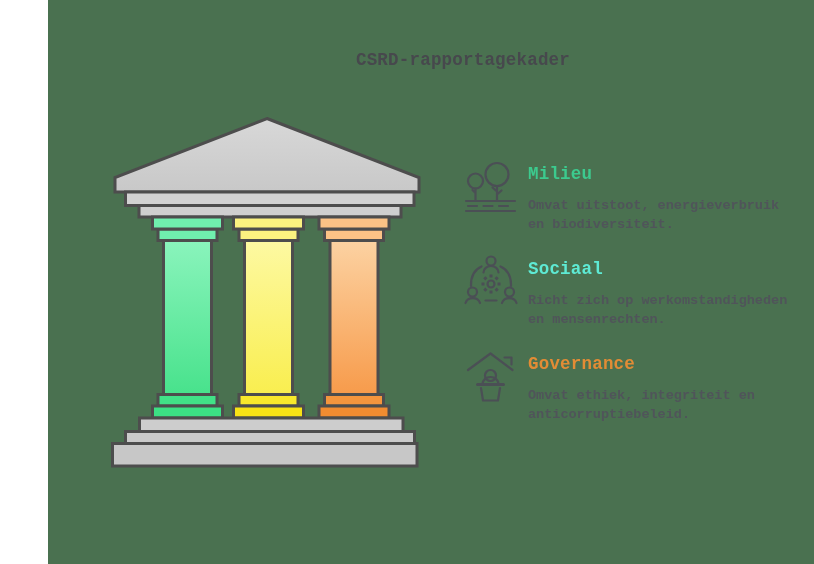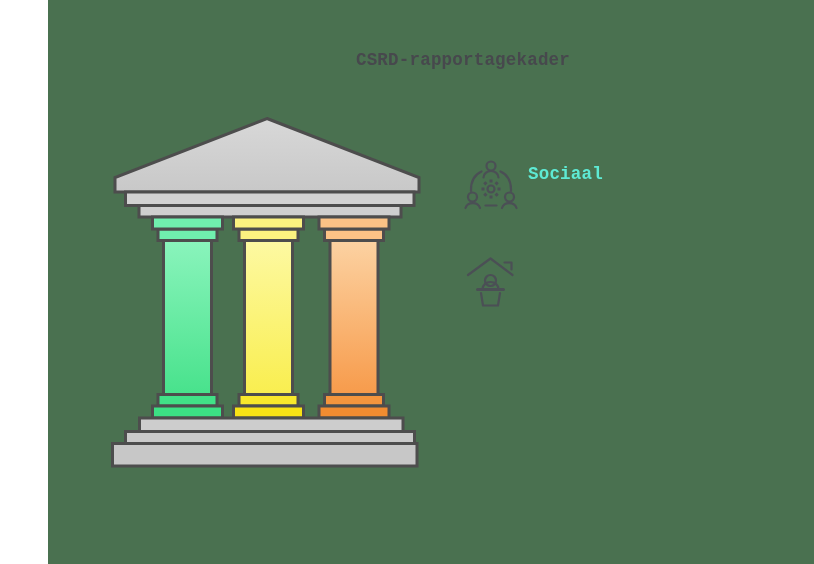--- a/index.html
+++ b/index.html
@@ -122,48 +122,68 @@
       </g>
 
       <rect x="91.5" y="418" width="263.5" height="13.5" fill="#cdcdcd"></rect>
       <rect x="77.5" y="431.5" width="289" height="12" fill="#cacaca"></rect>
       <rect x="64.5" y="443.5" width="304.5" height="22.5" fill="#c7c7c7"></rect>
     </g>
   </svg>
 
   <div class="sections">
 
+    <div class="section">
+      <svg class="icon" viewBox="0 0 54 56" fill="none" stroke="#4b4f55" stroke-width="2.2" stroke-linecap="round" stroke-linejoin="round">
+        <circle cx="33" cy="16.5" r="11.5"></circle>
+        <path d="M33 28 V43 M33 33.5 L28.5 29.5 M33 36.5 L37.5 32.5"></path>
+        <circle cx="11.5" cy="23" r="7.5"></circle>
+        <path d="M11.5 30.5 V43 M11.5 35 L8.5 32"></path>
+        <path d="M2 43 H51"></path>
+        <path d="M4 48 H13 M19.5 48 H28.5 M35 48 H44"></path>
+        <path d="M2 53 H51"></path>
+      </svg>
+      <div class="text">
+        <div class="heading" style="color: rgb(60, 202, 142);">Milieu</div>
+        <div class="desc">Omvat uitstoot, energieverbruik en biodiversiteit.</div>
+      </div>
+    </div>
 
     <div class="section">
       <svg class="icon" viewBox="0 0 54 56" fill="none" stroke="#4b4f55" stroke-width="2.2" stroke-linecap="round" stroke-linejoin="round">
         <circle cx="27" cy="8" r="4.5"></circle>
         <path d="M19.5 19.5 a7.5 6.5 0 0 1 15 0"></path>
         <circle cx="8.5" cy="39" r="4.5"></circle>
         <path d="M1.5 50 a7.5 6.5 0 0 1 14.5 0"></path>
         <circle cx="45.5" cy="39" r="4.5"></circle>
         <path d="M38 50 a7.5 6.5 0 0 1 14.5 0"></path>
         <path d="M7 33 Q6.5 18.5 17.5 13.5"></path>
         <path d="M36.5 13.5 Q47.5 18.5 47 33"></path>
         <path d="M21.5 47.5 H32.5"></path>
         <circle cx="27" cy="31" r="3.5"></circle>
         <g stroke-width="3" stroke-linecap="butt">
           <path d="M27 24.5 V21.5 M27 37.5 V40.5 M20.5 31 H17.5 M33.5 31 H36.5"></path>
           <path d="M22.4 26.4 L20.3 24.3 M31.6 26.4 L33.7 24.3 M22.4 35.6 L20.3 37.7 M31.6 35.6 L33.7 37.7"></path>
         </g>
       </svg>
       <div class="text">
         <div class="heading" style="color: #5eead4;">Sociaal</div>
+        <div class="desc">Richt zich op werkomstandigheden en mensenrechten.</div>
       </div>
     </div>
 
     <div class="section">
       <svg class="icon" viewBox="0 0 54 56" fill="none" stroke="#4b4f55" stroke-width="2.2" stroke-linecap="round" stroke-linejoin="round">
         <path d="M4 22 L26.5 5.5 L48.5 22"></path>
         <path d="M40.5 9.5 L47.5 9.5 L47.5 16.5"></path>
         <circle cx="26.5" cy="27.5" r="5.5"></circle>
         <path d="M18.5 36 a8 7 0 0 1 16 0"></path>
         <path d="M13.5 36.5 H39.5" stroke-width="3"></path>
         <path d="M17 40 L19 52.5 H34 L36 40"></path>
       </svg>
+      <div class="text">
+        <div class="heading" style="color: rgb(226, 140, 53);">Governance</div>
+        <div class="desc">Omvat ethiek, integriteit en anticorruptiebeleid.</div>
+      </div>
     </div>
 
   </div>
 </div>
 
 </body></html>

